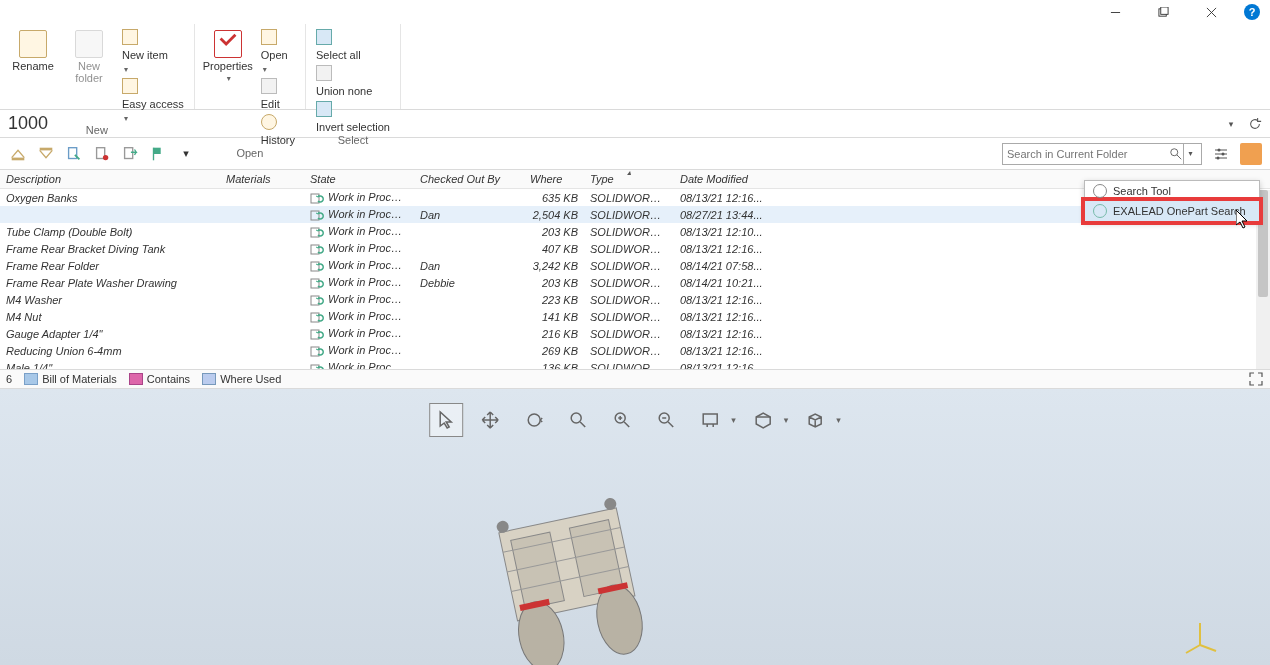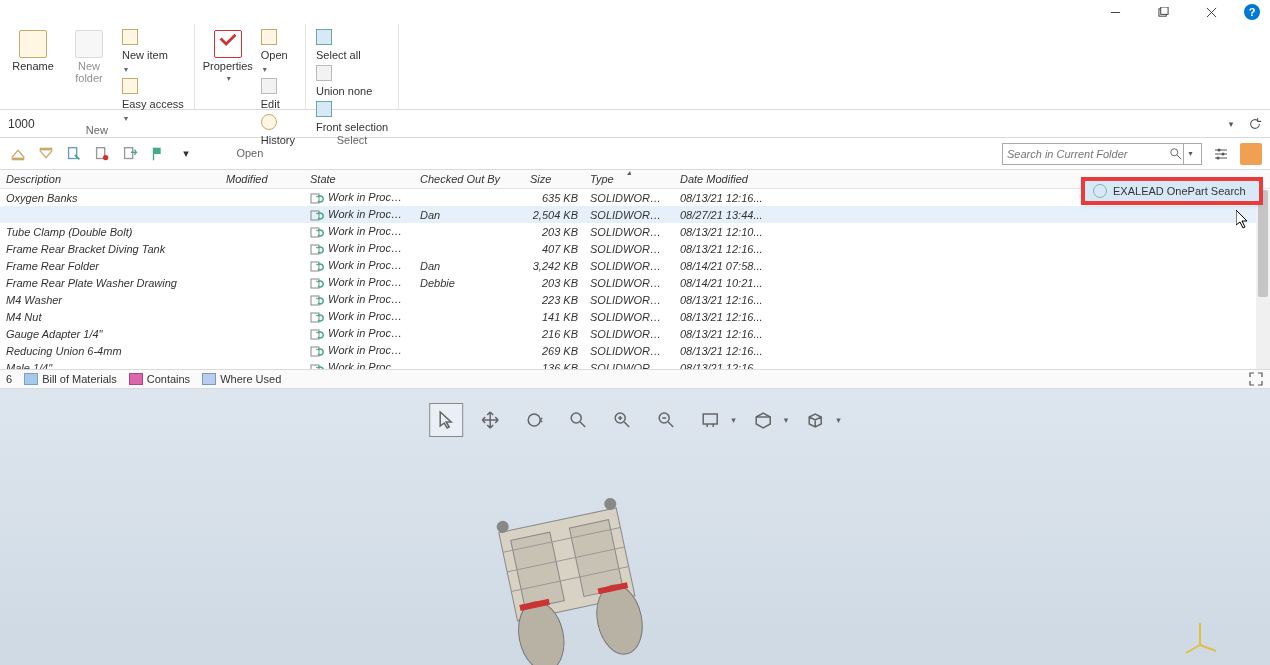--- a/index.html
+++ b/index.html
@@ -21,29 +21,29 @@
 .big-btn .ic.gray { border-color: #bbb; background: #f2f2f2; }
 .big-btn .lbl { font-size: 11px; text-align: center; line-height: 1.1; }
 .small-list { display: flex; flex-direction: column; gap: 2px; }
 .small-item { display: flex; align-items: flex-start; gap: 4px; font-size: 11px; cursor: pointer; padding: 1px 2px; flex-direction: column; }
 .small-item .si { width: 16px; height: 16px; border: 1px solid #c7a96a; background: #fff6e3; }
 .small-item .si.gray { border-color: #bbb; background: #f2f2f2; }
 .caret { font-size: 8px; color: #666; margin-left: 2px; }
 
 
 .addrbar { height: 28px; border-bottom: 1px solid #dadada; display: flex; align-items: center; padding: 0 6px; gap: 6px; }
-.addr-text { flex: 1; font-size: 12px; color: #333; padding-left: 2px; }
+.addr-text { flex: 1; font-size: 18px; color: #333; padding-left: 2px; }
 .addr-ico { width: 18px; height: 18px; display: flex; align-items: center; justify-content: center; color: #555; cursor: pointer; }
 
 
 .toolbar { height: 32px; border-bottom: 1px solid #dadada; display: flex; align-items: center; padding: 0 8px; gap: 8px; }
 .toolbar .tb-ico { width: 20px; height: 20px; display: flex; align-items: center; justify-content: center; cursor: pointer; }
 .toolbar .spacer { flex: 1; }
 .searchbox { display: flex; align-items: center; border: 1px solid #aaa; height: 22px; width: 200px; padding: 0 4px; background: #fff; }
-.searchbox input { border: none; outline: none; flex: 1; font-size: 11px; font-style: italic; color: #888; }
+.searchbox input { border: none; outline: none; flex: 1; font-size: 11px; color: #888; }
 .searchbox .sico { width: 14px; height: 14px; color: #555; }
 .search-drop { width: 14px; border-left: 1px solid #aaa; height: 100%; display:flex; align-items:center; justify-content:center; font-size:8px; color:#555;}
 .tb-right-ico { width: 22px; height: 22px; display:flex; align-items:center; justify-content:center; cursor:pointer; }
 .avatar { width: 22px; height: 22px; background: #f0a050; border-radius: 2px; }
 
 
 .search-popup { position: absolute; top: 180px; right: 10px; width: 176px; background: #fff; border: 1px solid #bbb; box-shadow: 0 2px 6px rgba(0,0,0,.2); z-index: 10; }
 .search-popup .sp-item { display: flex; align-items: center; gap: 6px; padding: 3px 8px; font-size: 11px; cursor: pointer; }
 .search-popup .sp-item.highlighted { outline: 4px solid #e83b3b; outline-offset: 0; background: #d8e8f6; }
 .search-popup .sp-item .spi { width: 14px; height: 14px; border: 1px solid #7ba; border-radius: 50%; }
@@ -165,21 +165,21 @@
         <div class="small-item">
             <span class="si" style="background:#d8e8f6;border-color:#6aa"></span>
             <span>Select all</span>
           </div>
         <div class="small-item">
             <span class="si gray"></span>
             <span>Union none</span>
           </div>
         <div class="small-item">
             <span class="si" style="background:#d8e8f6;border-color:#6aa"></span>
-            <span>Front selection</span>
+            <span>Invert selection</span>
           </div>
       </div>
     </div>
     <div class="grp-label">Select</div>
   </div>
 </div>
 
 <div class="addrbar">
   <span class="addr-text">1000</span>
   <span class="addr-ico" style="font-size:9px">▾</span>
@@ -245,20 +245,24 @@
         <line x1="2" y1="12" x2="14" y2="12" stroke="#555"></line>
         <circle cx="6" cy="4" r="1.5" fill="#555"></circle>
         <circle cx="10" cy="8" r="1.5" fill="#555"></circle>
         <circle cx="5" cy="12" r="1.5" fill="#555"></circle>
       </svg>
     </div>
   <div class="avatar"></div>
 </div>
 
 <div class="search-popup">
+  <div class="sp-item">
+    <span class="spi mag"></span>
+    <span>Search Tool</span>
+  </div>
   <div class="sp-item highlighted">
     <span class="spi"></span>
     <span>EXALEAD OnePart Search</span>
   </div>
 </div>
 <svg class="cursor-arrow" width="16" height="20" viewBox="0 0 16 20">
     <path d="M0 0 L0 15 L4 12 L7 18 L9 17 L6 11 L11 11 Z" fill="#fff" stroke="#000" stroke-width="1"></path>
   </svg>
 
 <div class="filelist">
@@ -269,24 +273,24 @@
         <col style="width:110px">
         <col style="width:110px">
         <col style="width:60px">
         <col style="width:90px">
         <col style="width:120px">
         <col>
       </colgroup>
     <thead>
       <tr>
         <th>Description</th>
-        <th>Modified</th>
+        <th>Materials</th>
         <th>State</th>
         <th>Checked Out By</th>
-        <th class="size-col">Size</th>
+        <th class="size-col">Where</th>
         <th class="sorted">Type</th>
         <th>Date Modified</th>
         <th></th>
       </tr>
     </thead>
     <tbody id="file-rows">
         <tr>
           <td>Oxygen Banks</td>
           <td></td>
           <td><span class="state-ico"><svg viewBox="0 0 14 14">

